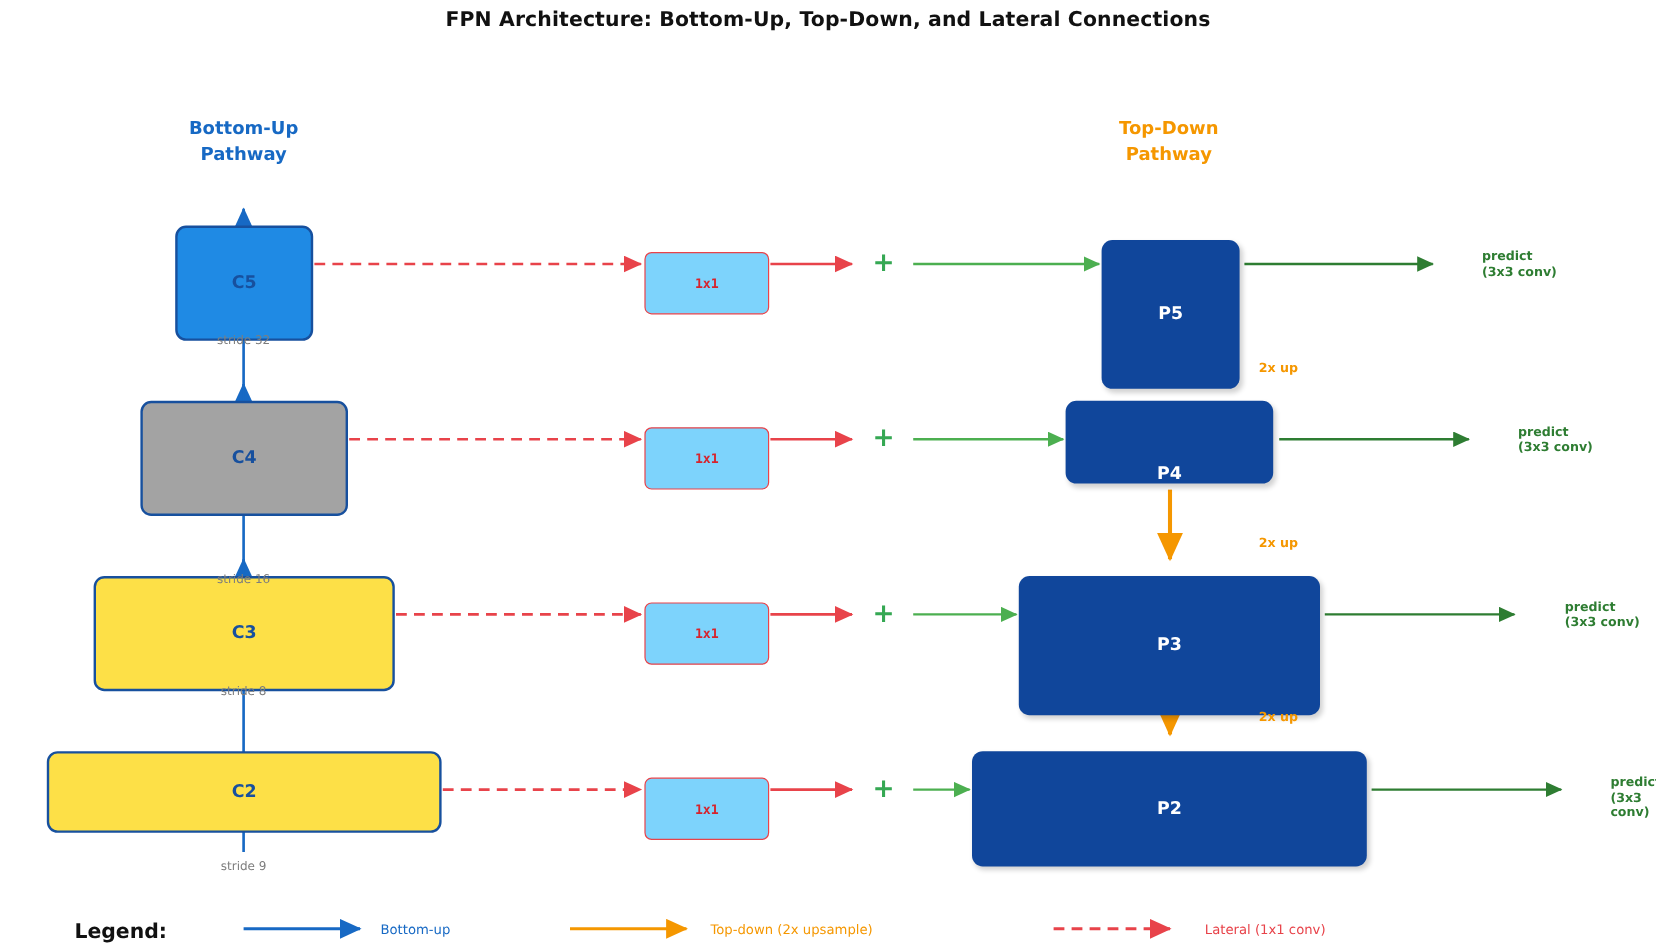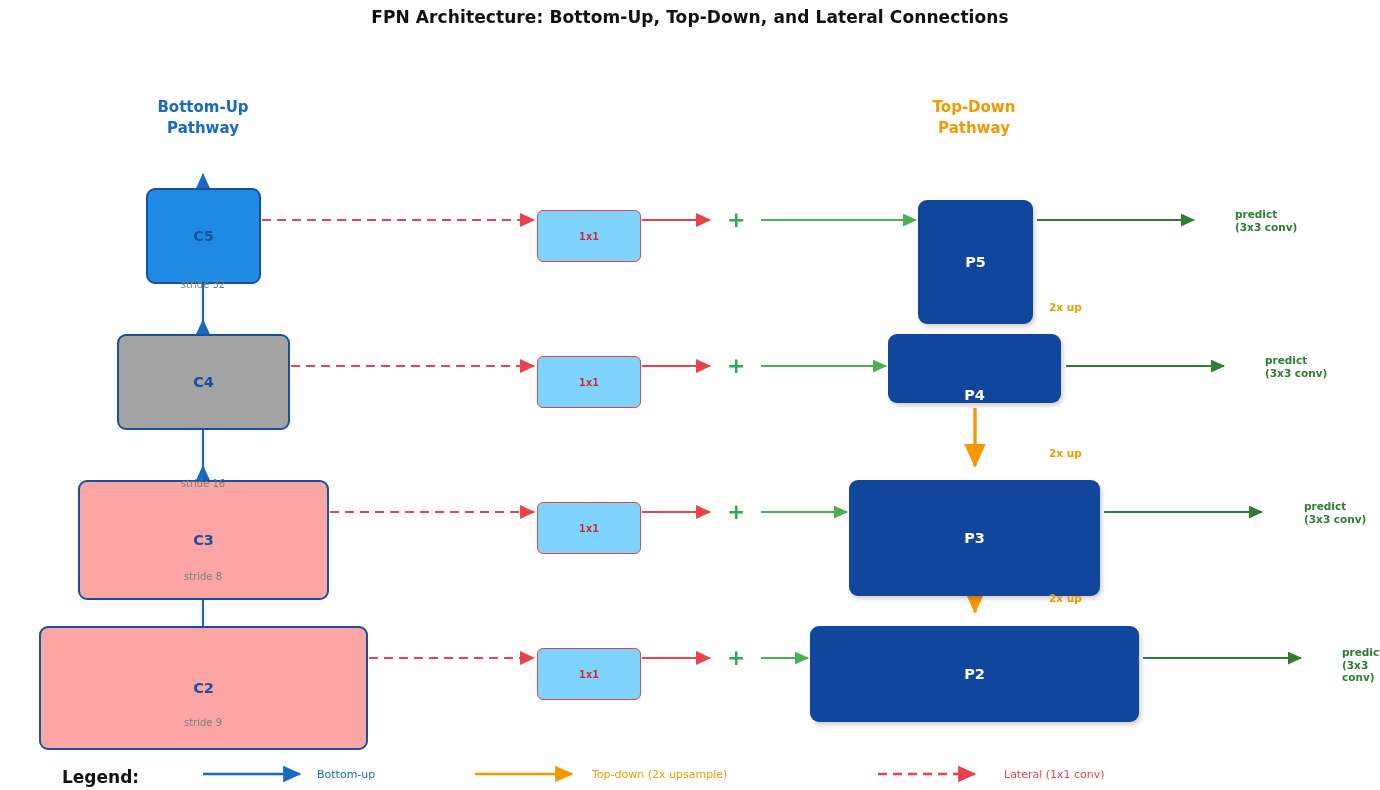--- a/index.html
+++ b/index.html
@@ -217,24 +217,24 @@
 Pathway</div>
 <div class="pathway-head top-down">Top-Down
 Pathway</div>
 
 <div class="box c-box" style="left:146px; top:172px; width:115px; height:96px; background:#1f8ae4;">
   <span>C5</span>
 </div>
 <div class="box c-box" style="left:117px; top:318px; width:173px; height:96px; background:#a3a3a3;">
   <span>C4</span>
 </div>
-<div class="box c-box" style="left:78px; top:464px; width:251px; height:120px; background:#fca5a5;">
+<div class="box c-box" style="left:78px; top:464px; width:251px; height:96px; background:#fde047;">
   <span>C3</span>
 </div>
-<div class="box c-box" style="left:39px; top:610px; width:329px; height:124px; background:#fca5a5;">
+<div class="box c-box" style="left:39px; top:610px; width:329px; height:68px; background:#fde047;">
   <span>C2</span>
 </div>
 
 <div class="stride-label" style="left:153px; top:279px; width:100px;">stride 32</div>
 <div class="stride-label" style="left:153px; top:444px; width:100px;margin-top:34px;">stride 16</div>
 <div class="stride-label" style="left:153px; top:571px; width:100px;">stride 8</div>
 <div class="stride-label" style="left:153px; top:717px; width:100px;">stride 9</div>
 
 <div class="box lat-box" style="left:537px; top:194px; width:104px; height:52px;">
   <span>1x1</span>

